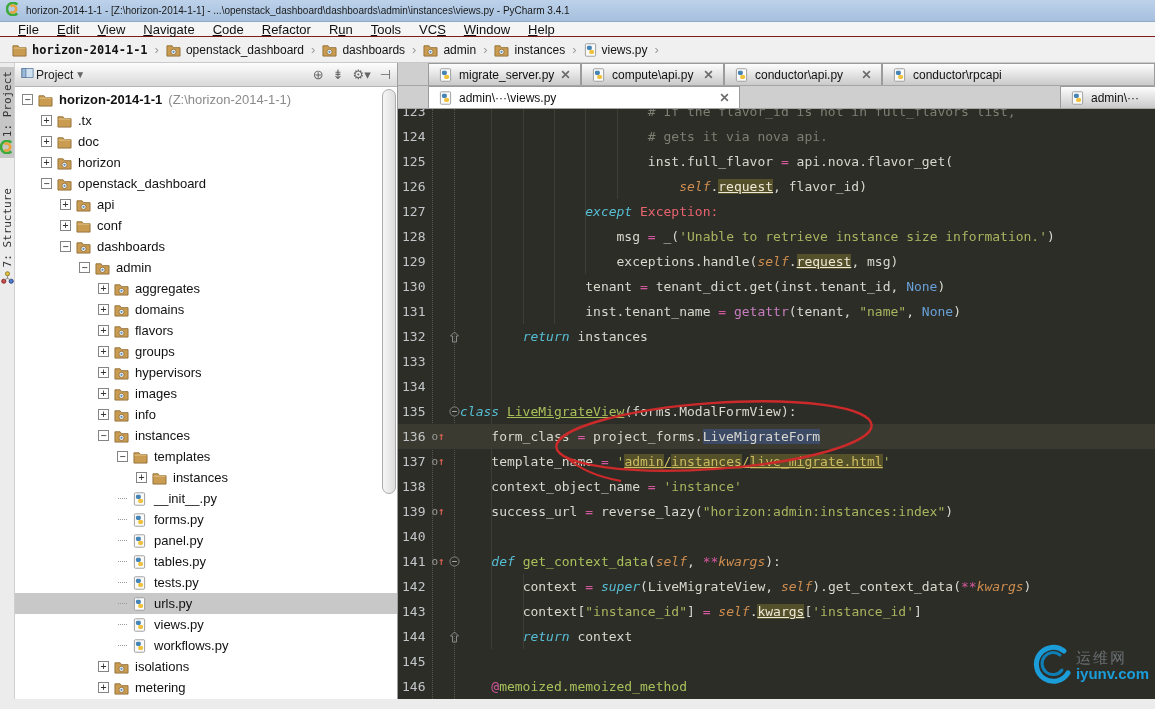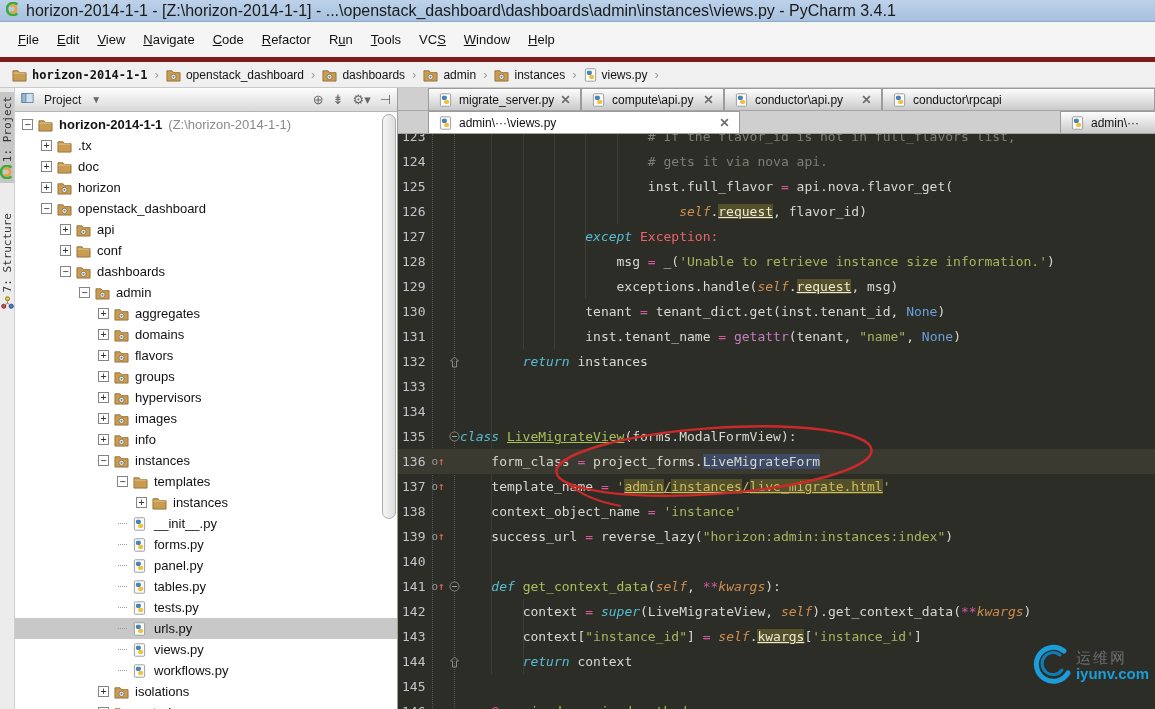--- a/index.html
+++ b/index.html
@@ -2,24 +2,24 @@
 <html><head>
 <meta charset="utf-8">
 <style>
   * { margin:0; padding:0; box-sizing:border-box; }
   html,body { width:1155px; height:709px; overflow:hidden; }
   body { font-family:"Liberation Sans", sans-serif; font-size:13px; }
   .app { position:relative; width:1155px; height:709px; background:#ececec; overflow:hidden; }
 
   
   .titlebar { height:22px; background:linear-gradient(#bdd2ea,#a6c0de); display:flex; align-items:center; padding-left:6px; gap:6px; border-bottom:1px solid #8fa8c4; }
-  .titlebar .ttext { font-size:16px; color:#1a1a1a; white-space:nowrap;text-align:right; }
+  .titlebar .ttext { font-size:10px; color:#1a1a1a; white-space:nowrap;text-align:right; }
 
   
-  .menubar { height:40px; background:#f5f5f5; display:flex; align-items:center; padding-left:10px; gap:2px; border-bottom:5px solid #7f1d1d; }
+  .menubar { height:15px; background:#f5f5f5; display:flex; align-items:center; padding-left:10px; gap:2px; border-bottom:1px solid #7f1d1d; }
   .menu-item { padding:3px 8px; color:#111; cursor:default; }
   .menu-item u { text-decoration:underline; }
 
   
   .crumbbar { height:26px; background:#f0f0f0; display:flex; align-items:center; padding-left:8px; border-bottom:1px solid #c9c9c9; }
   .crumb { display:flex; align-items:center; gap:5px; padding:2px 4px; font-size:12px; color:#111; }
   .crumb.bold .clabel { font-weight:bold; font-family:"DejaVu Sans Mono", monospace; }
   .chev { color:#9a9a9a; font-size:13px; padding:0 3px; }
 
   
@@ -27,21 +27,21 @@
 
   
   .stripe { width:15px; background:#ececec; border-right:1px solid #d0d0d0; display:flex; flex-direction:column; align-items:center; padding-top:4px; gap:26px; }
   .stripe-item { display:flex; flex-direction:column; align-items:center; gap:3px; padding:4px 0; }
   .stripe-item.active { background:#c6c6c6; }
   .stripe-label { writing-mode:vertical-rl; transform:rotate(180deg); font-size:11px; color:#333; font-family:"DejaVu Sans Mono", monospace; }
 
   
   .project { width:383px; background:#ffffff; display:flex; flex-direction:column; border-right:1px solid #9e9e9e; position:relative; }
   .proj-header { height:24px; background:linear-gradient(#fdfdfd,#d9d9d9); border-bottom:1px solid #b5b5b5; display:flex; align-items:center; padding:0 6px; gap:4px; }
-  .proj-title { font-size:12px; color:#222; display:flex; align-items:center; gap:10px; }
+  .proj-title { font-size:12px; color:#222; display:flex; align-items:center; gap:2px; }
   .proj-hicons { margin-left:auto; display:flex; align-items:center; gap:9px; color:#666; font-size:13px; }
   .proj-hicons span { cursor:default; }
   .tree { flex:1; overflow:hidden; padding-top:2px; position:relative; }
   .trow { height:21px; display:flex; align-items:center; white-space:nowrap; padding-left:6px; }
   .trow.selected { background:#c8c8c8; }
   .tog { width:13px; height:13px; display:inline-flex; align-items:center; justify-content:center; margin-right:4px; flex:none; }
   .togbox { width:11px; height:11px; border:1px solid #848484; background:#fff; font-size:10px; line-height:9px; text-align:center; color:#333; font-family:"DejaVu Sans Mono", monospace; }
   .tdash { width:9px; border-top:1px dotted #9a9a9a; }
   .ticon { width:17px; display:inline-flex; margin-right:4px; flex:none; }
   .tlabel { color:#111; }

